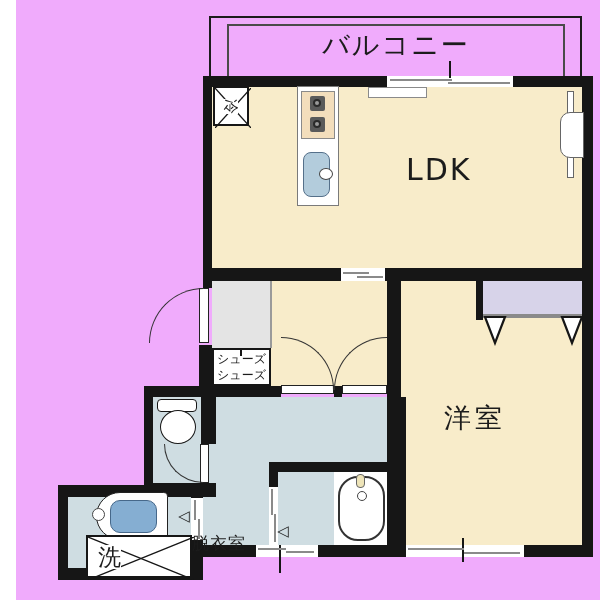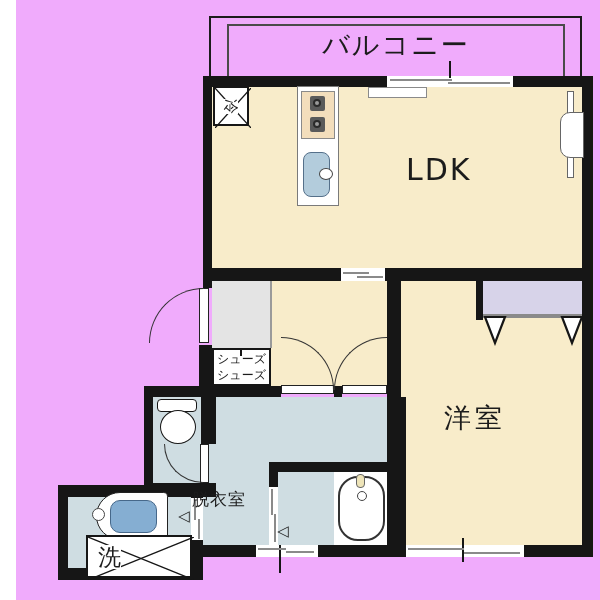--- a/index.html
+++ b/index.html
@@ -158,15 +158,15 @@
       </svg>
     <div class="abs lbl" style="left:10px;top:8px;font-size:23px;line-height:24px;background:#fff;">洗</div>
   </div>
 
   <div class="abs fix" style="left:322px;top:476px;width:47px;height:65px;background:#fff;border:2px solid #333;border-radius:20px;"></div>
   <div class="abs fix" style="left:340px;top:474px;width:9px;height:14px;background:#eee4b8;border:1px solid #666;border-radius:4px;"></div>
   <div class="abs fix" style="left:341px;top:491px;width:10px;height:10px;background:#fff;border:1.5px solid #444;border-radius:50%;"></div>
 
   <div class="abs lbl" style="left:428px;top:400px;font-size:27px;letter-spacing:4px;">洋室</div>
   <div class="abs lbl" style="left:390px;top:152px;font-size:30px;letter-spacing:2px;">LDK</div>
-  <div class="abs lbl" style="left:176px;top:488px;font-size:17px;letter-spacing:1px;">脱衣室</div>
+  <div class="abs lbl" style="left:176px;top:532px;font-size:17px;letter-spacing:1px;">脱衣室</div>
 
 </div>
 
 </body></html>

